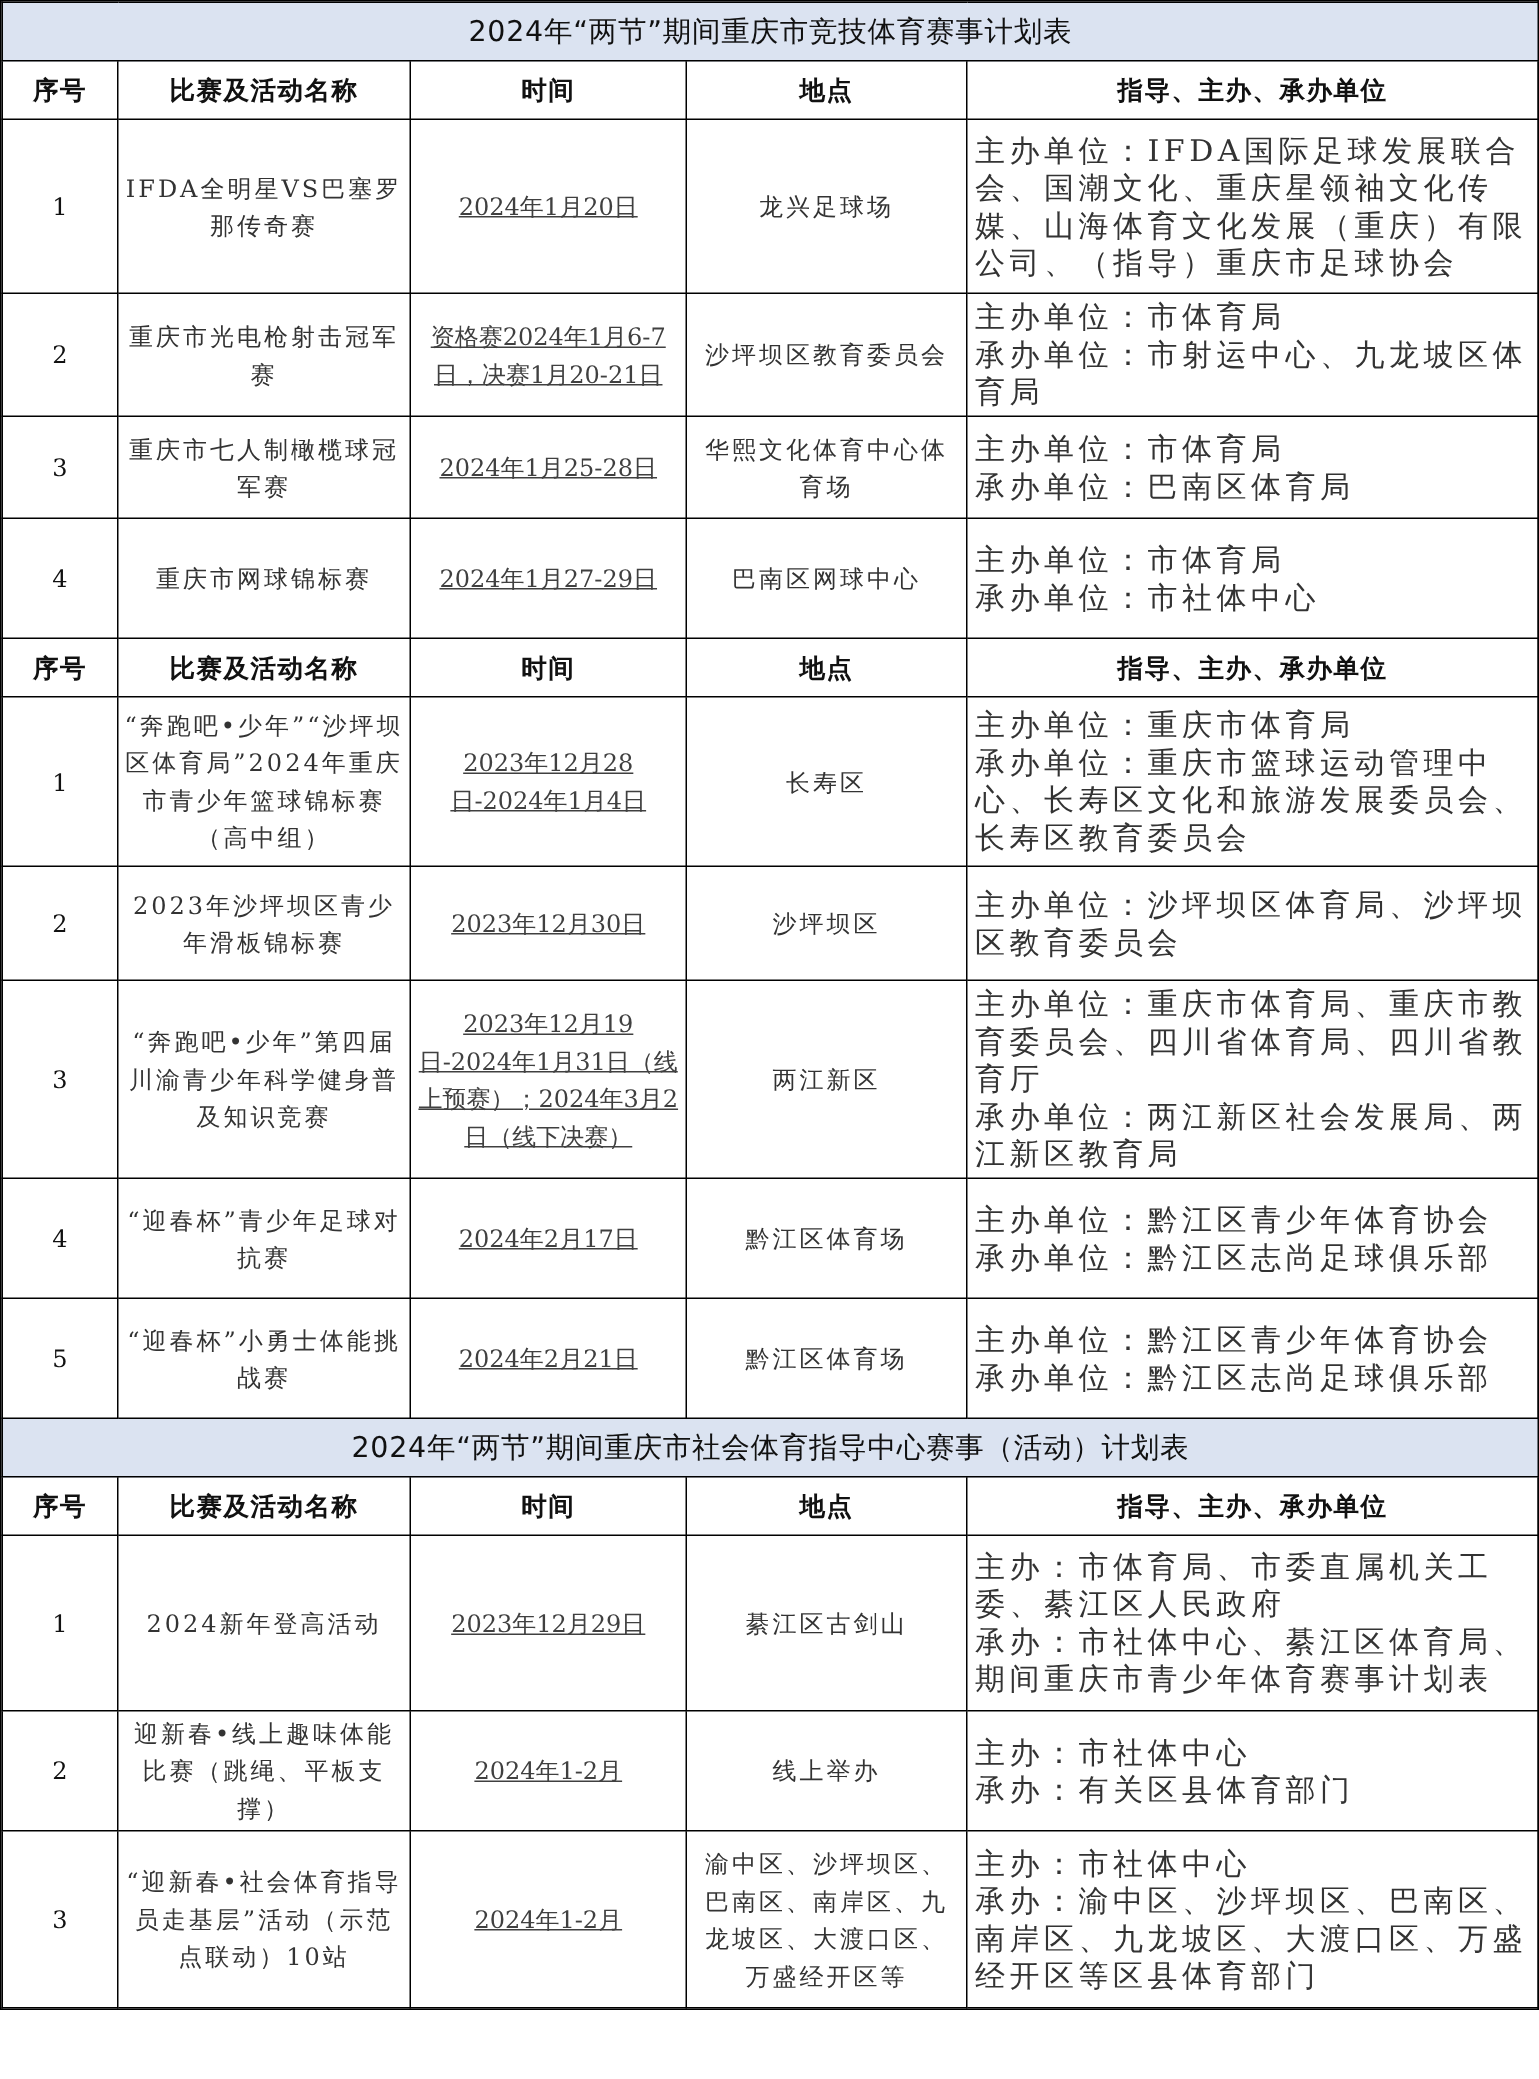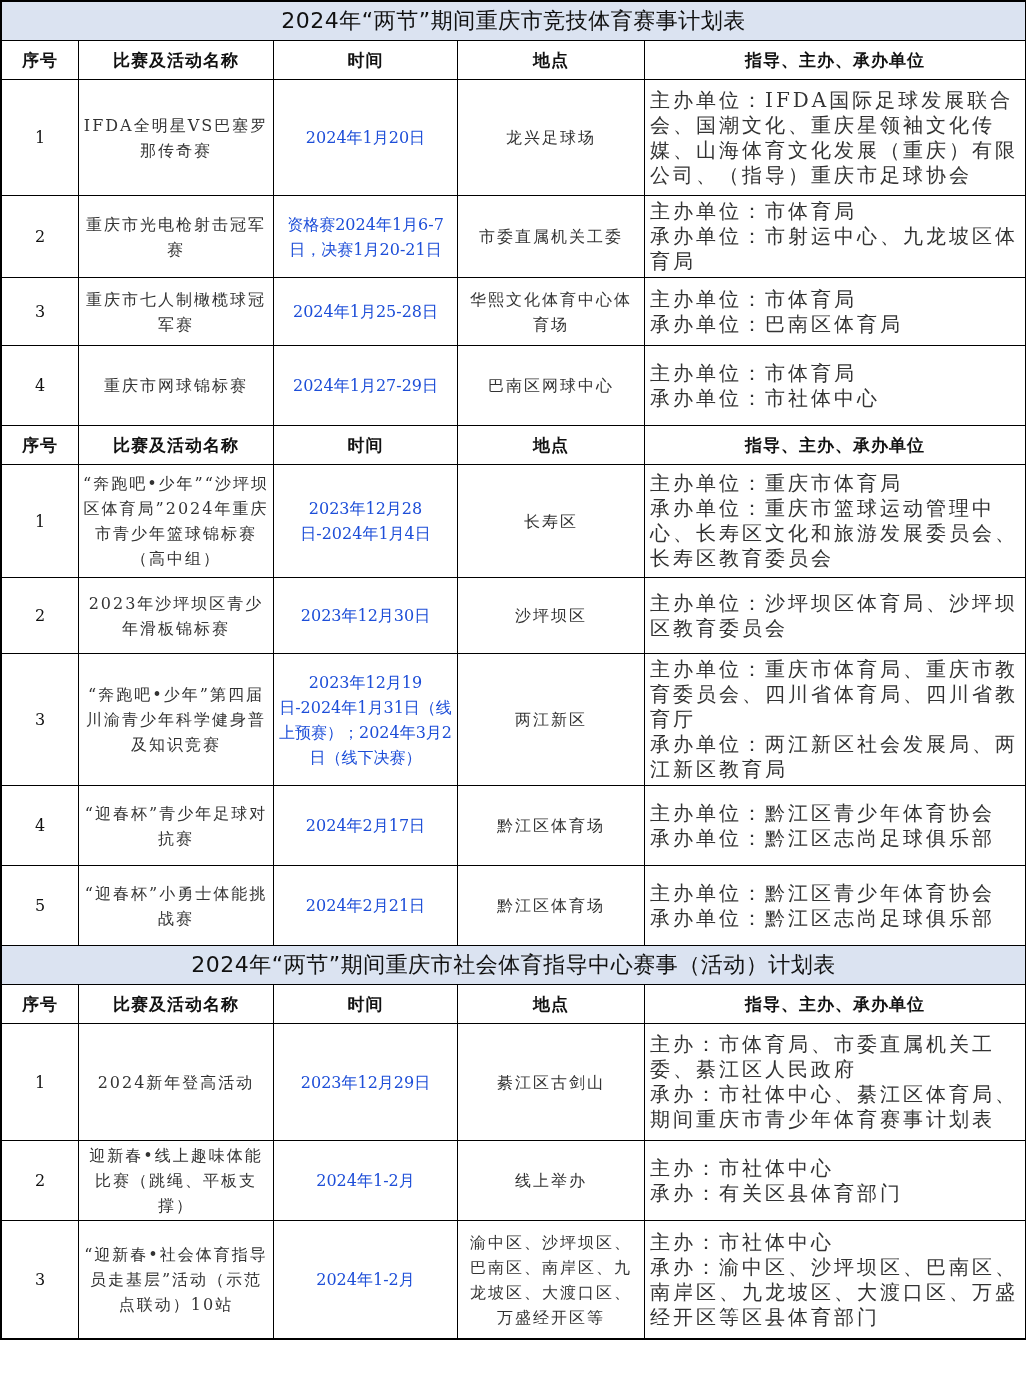--- a/index.html
+++ b/index.html
@@ -8,30 +8,30 @@
     position: relative; width: 1024px; border: 1px solid #000;
     font-family: "DejaVu Serif", "Liberation Serif", serif; color: #111;
   }
   table { border-collapse: collapse; width: 1024px; table-layout: fixed; }
   col.c1 { width: 77px; } col.c2 { width: 195px; } col.c3 { width: 184px; }
   col.c4 { width: 187px; } col.c5 { width: 381px; }
   td, th { border: 1px solid #000; padding: 0 4px; vertical-align: middle; }
   .title-row td {
     background: #dbe3f1; height: 38px; text-align: center;
     font-family: "DejaVu Sans", "Liberation Sans", sans-serif;
-    font-size: 22px; letter-spacing: 0.5px; color: #111;
+    font-size: 19px; letter-spacing: 0.5px; color: #111;
   }
   .head-row th {
     height: 38px; font-weight: bold; font-size: 17px;
     font-family: "DejaVu Sans", "Liberation Sans", sans-serif;
     letter-spacing: 1px; text-align: center;
   }
   td.num { text-align: center; font-size: 16px; }
   td.name, td.time, td.loc { text-align: center; font-size: 16px; line-height: 25px; letter-spacing: 2px; color: #333; }
-  td.time { color: #1d4ed8; letter-spacing: 0px; }
+  td.time { color: #404040; letter-spacing: 0px; text-decoration: underline; }
   td.org { text-align: left; font-size: 20px; line-height: 25px; letter-spacing: 3px; color: #333; padding-left: 5px; }
   .line { display: block; }
 </style>
 </head>
 <body>
 
 <div class="sheet">
   <table>
     <colgroup>
         <col class="c1">
@@ -57,21 +57,21 @@
           <td class="time">2024年1月20日</td>
           <td class="loc">龙兴足球场</td>
           <td class="org">
             <span class="line">主办单位：IFDA国际足球发展联合会、国潮文化、重庆星领袖文化传媒、山海体育文化发展（重庆）有限公司、（指导）重庆市足球协会</span>
           </td>
         </tr>
         <tr style="height:82px">
           <td class="num">2</td>
           <td class="name">重庆市光电枪射击冠军赛</td>
           <td class="time">资格赛2024年1月6-7日，决赛1月20-21日</td>
-          <td class="loc">市委直属机关工委</td>
+          <td class="loc">沙坪坝区教育委员会</td>
           <td class="org">
             <span class="line">主办单位：市体育局</span>
             <span class="line">承办单位：市射运中心、九龙坡区体育局</span>
           </td>
         </tr>
         <tr style="height:68px">
           <td class="num">3</td>
           <td class="name">重庆市七人制橄榄球冠军赛</td>
           <td class="time">2024年1月25-28日</td>
           <td class="loc">华熙文化体育中心体育场</td>

